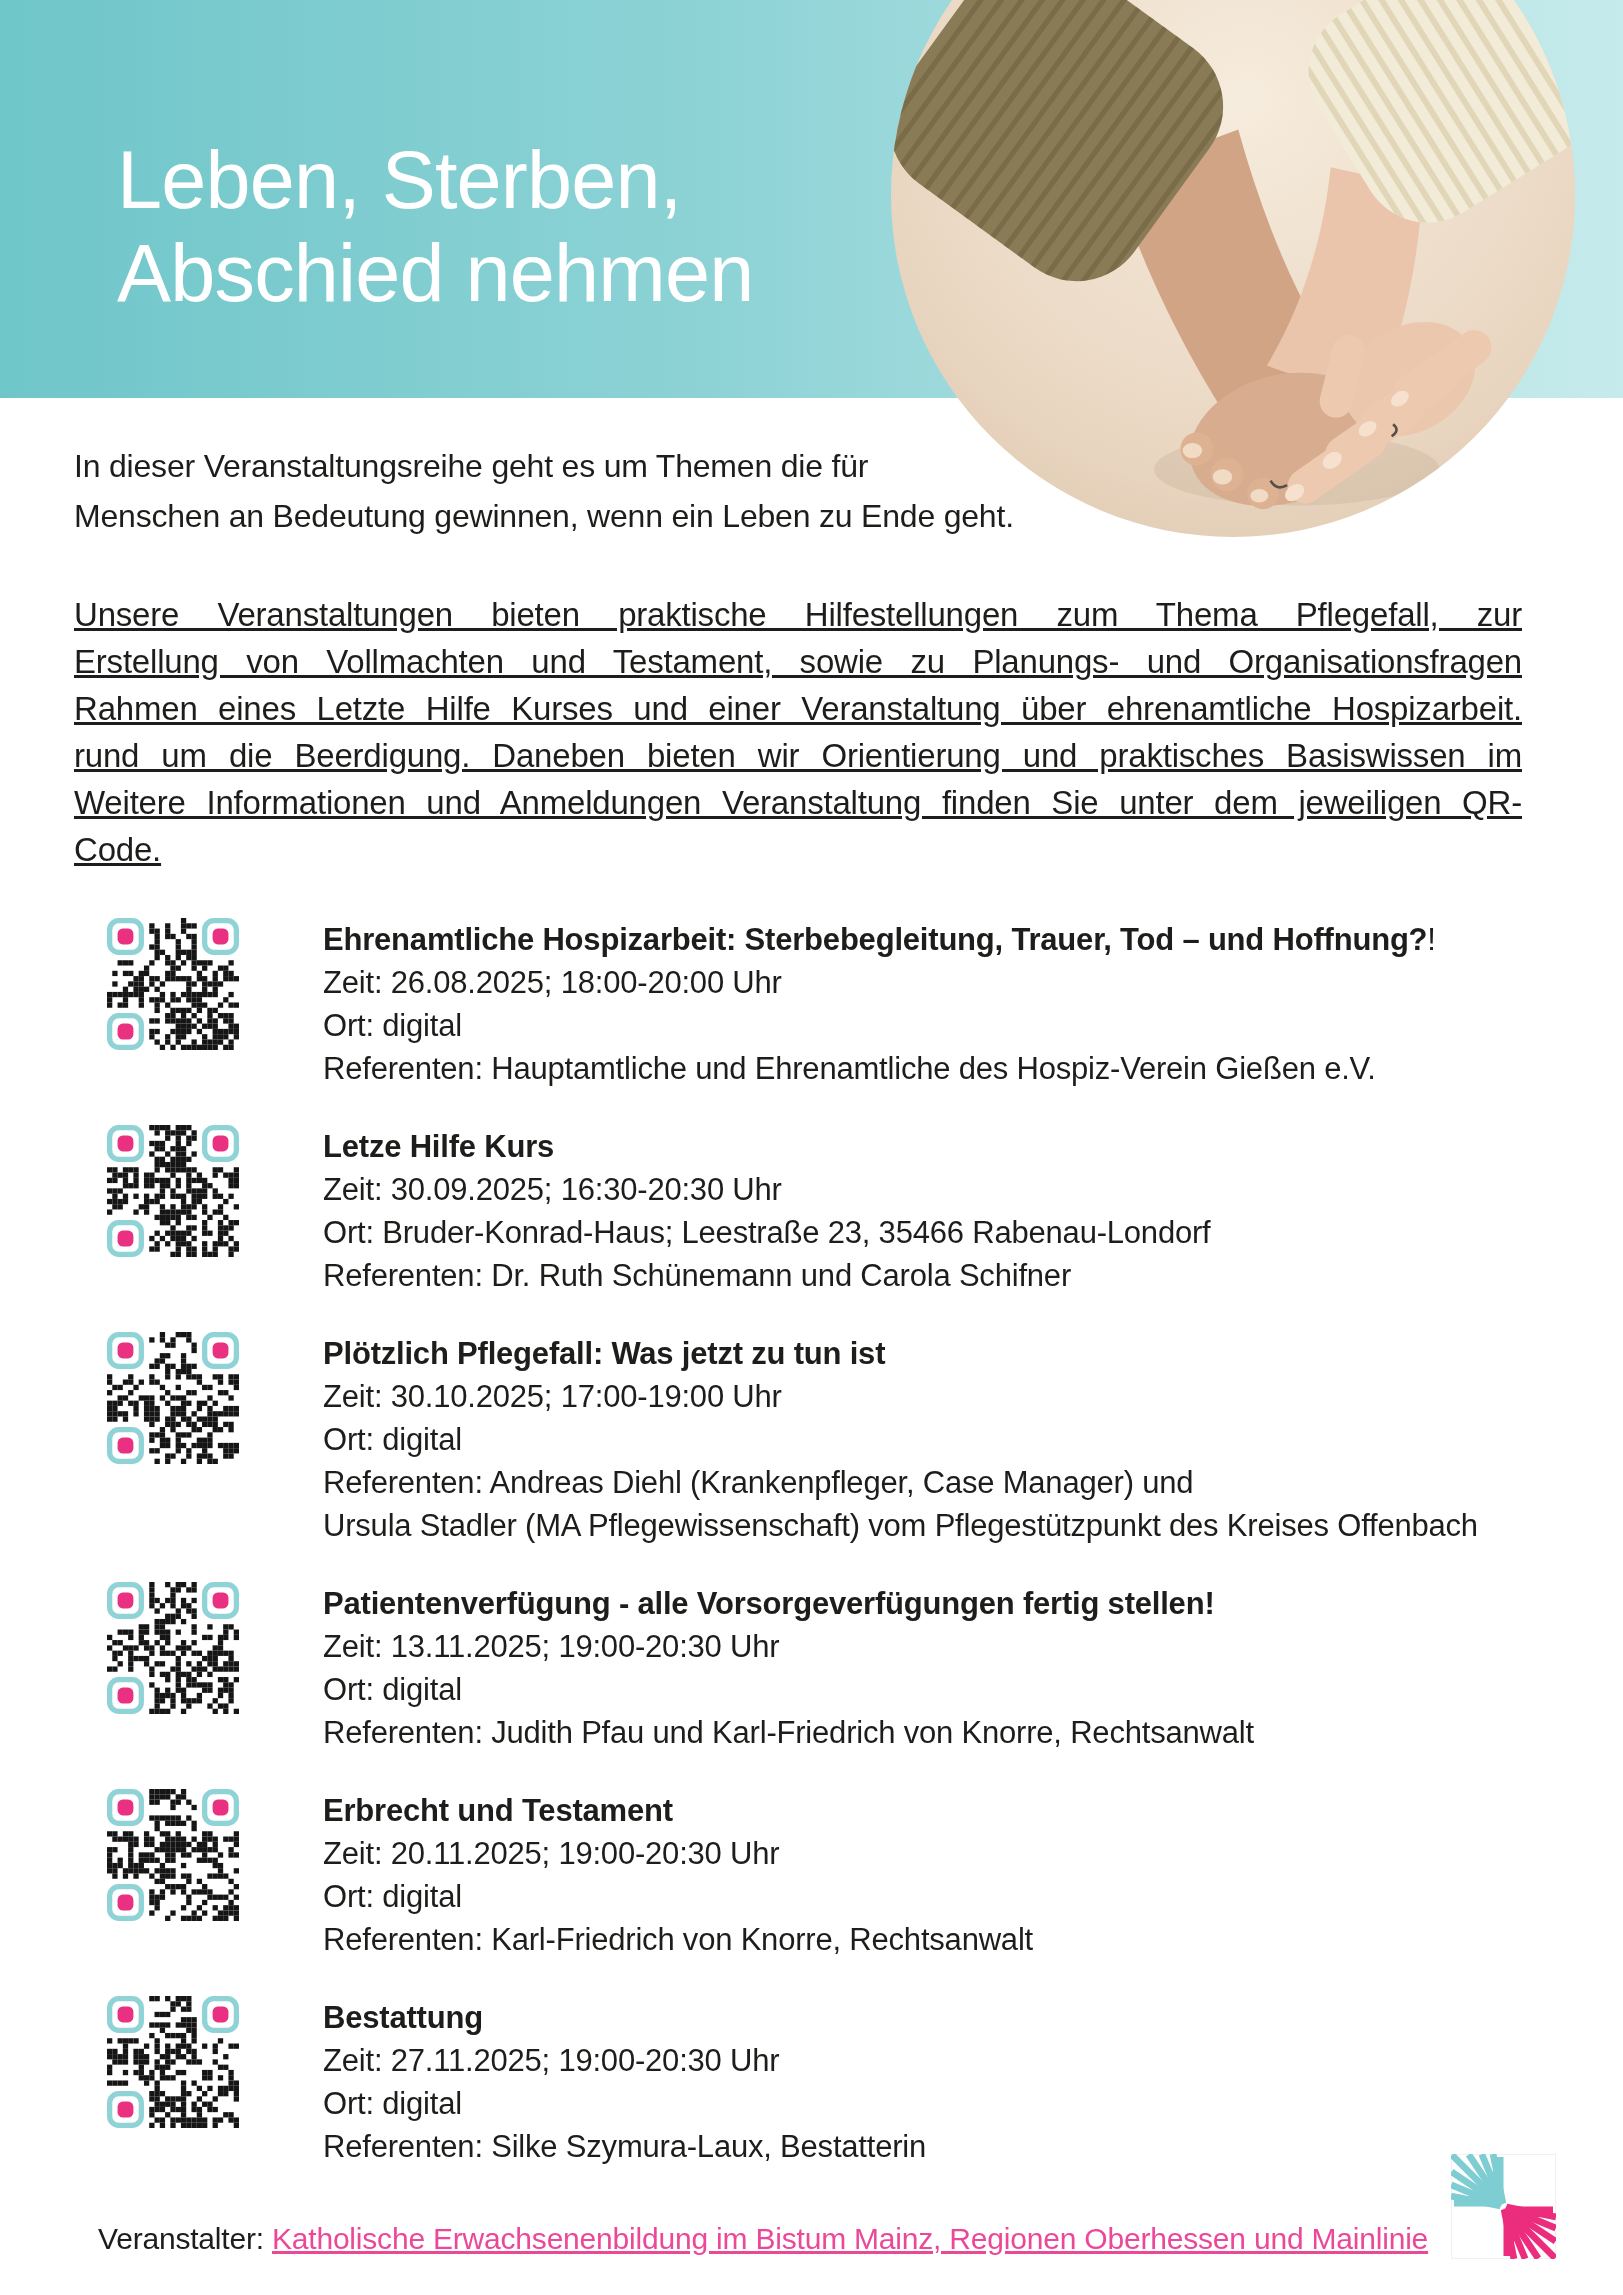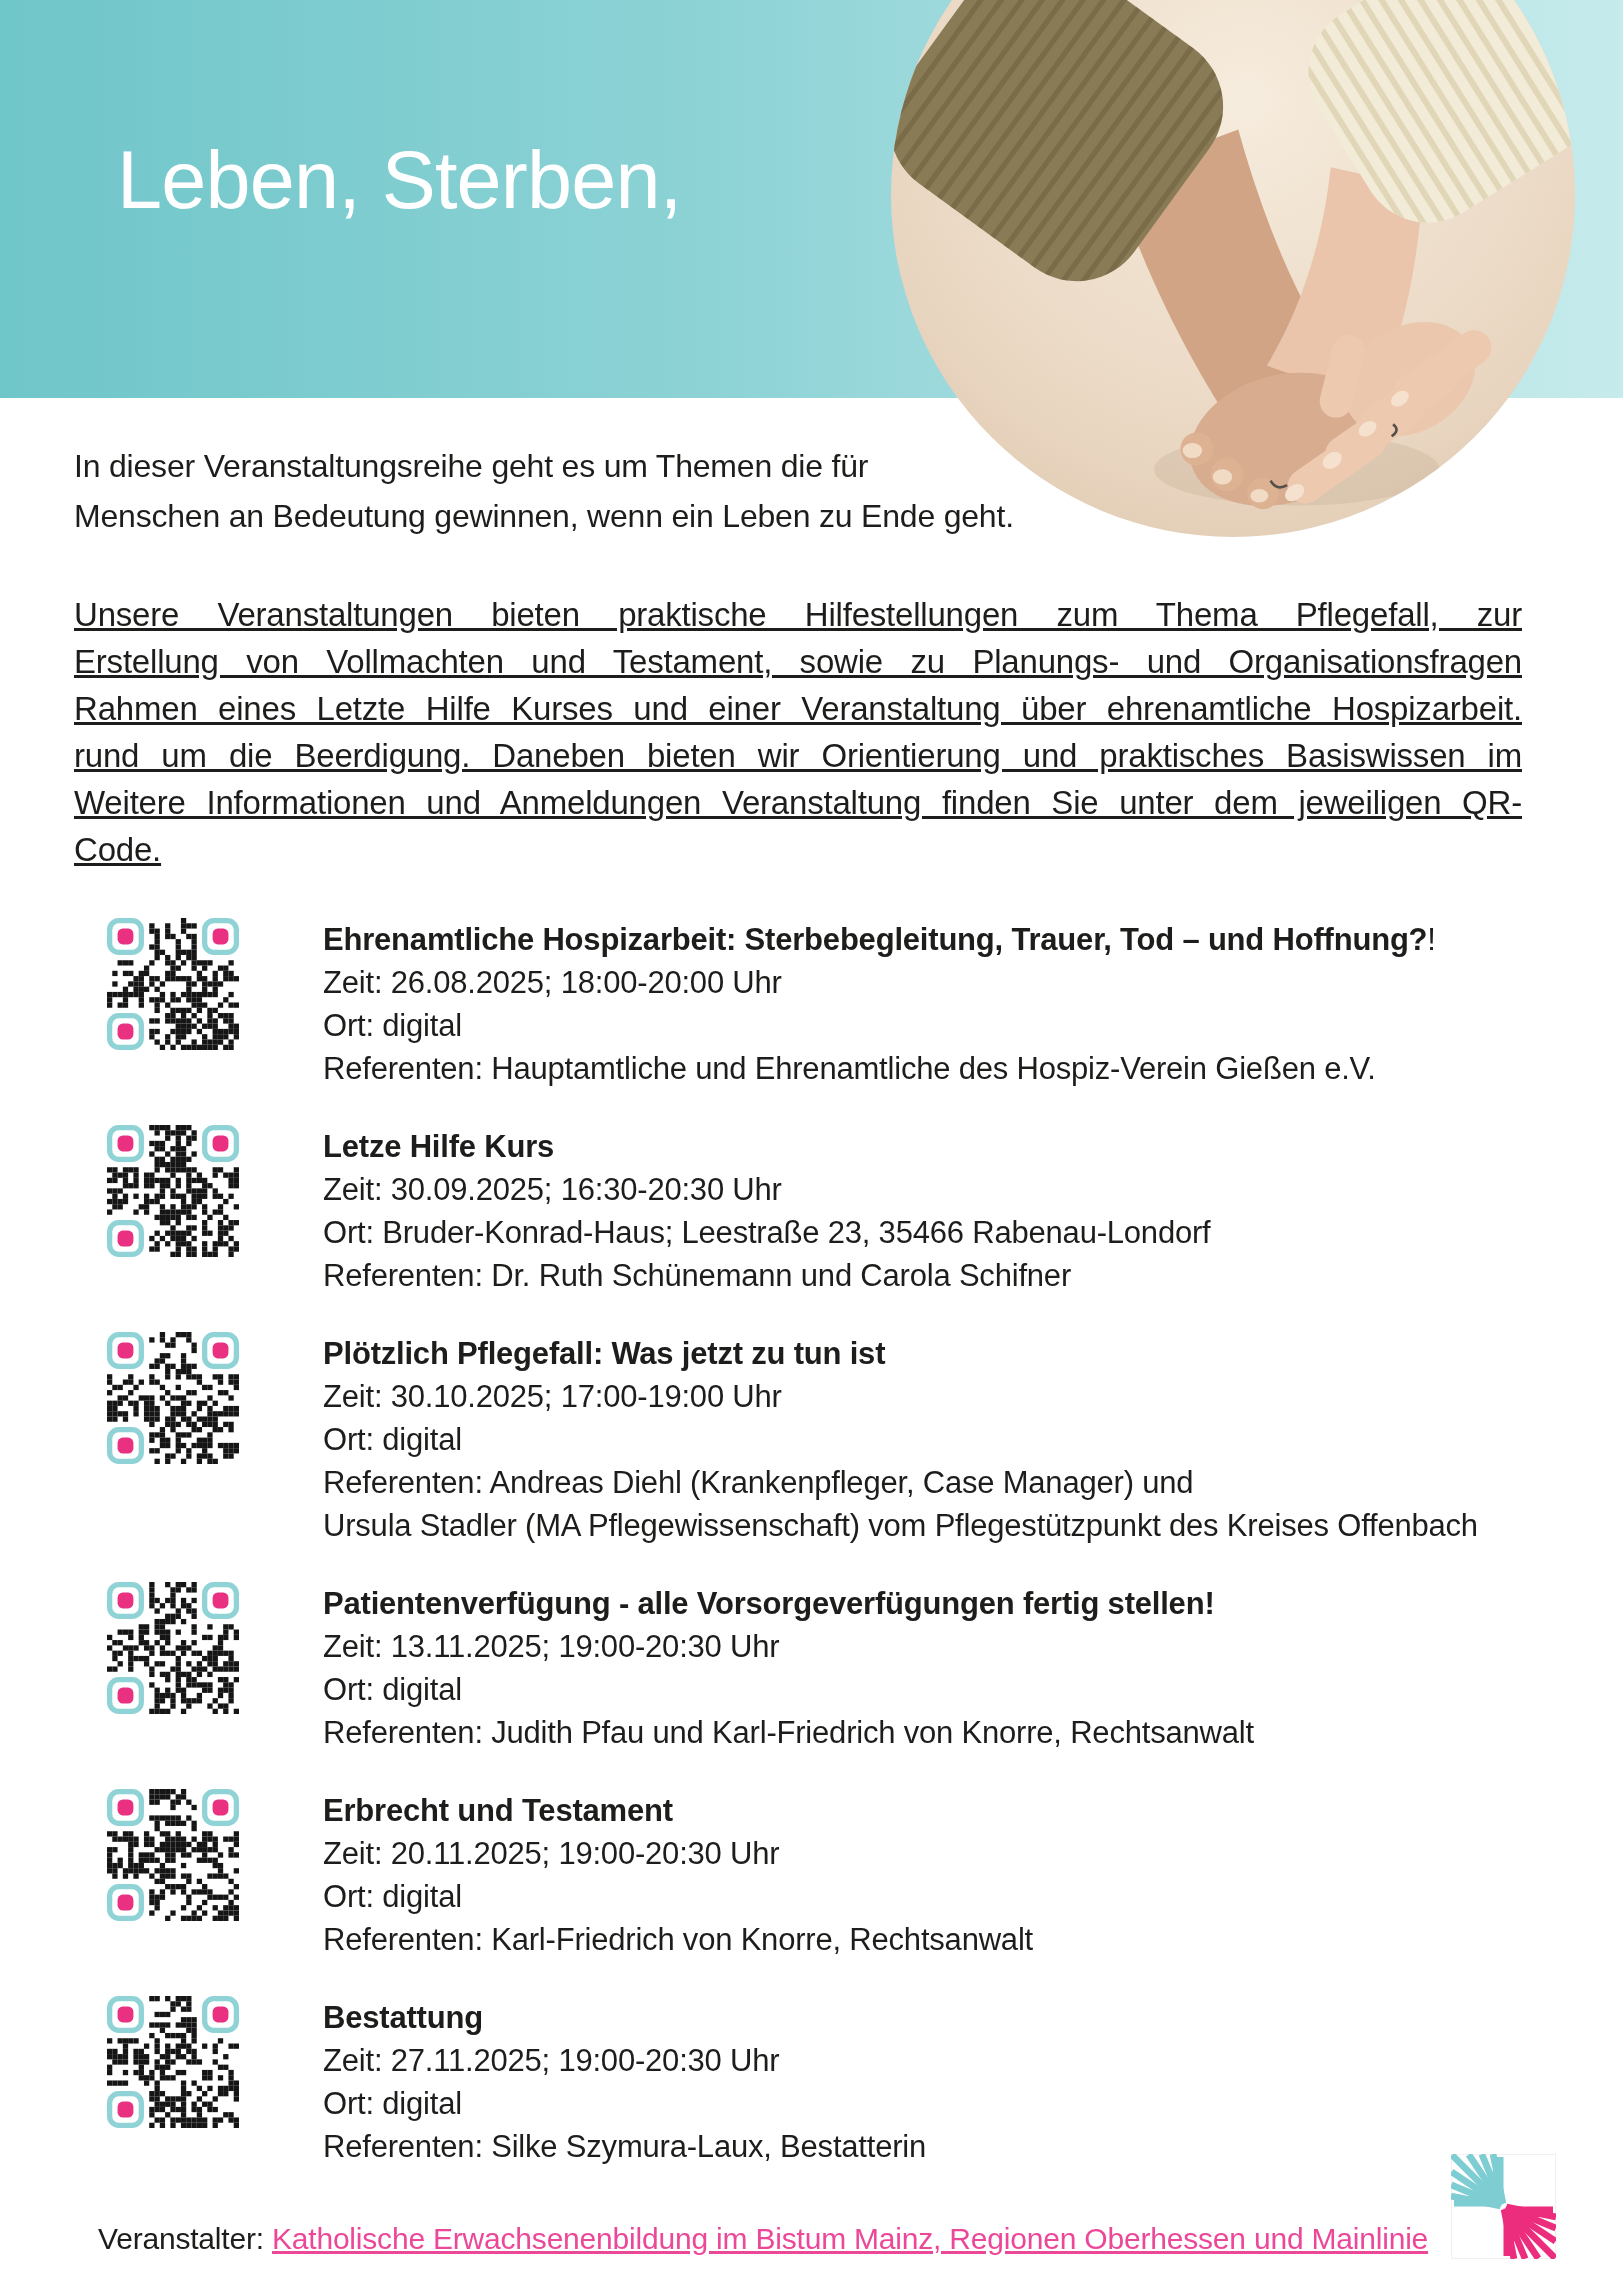--- a/index.html
+++ b/index.html
@@ -94,20 +94,21 @@
       <ellipse rx="13" ry="9" transform="translate(634,766) rotate(-35)"></ellipse>
       <ellipse rx="13" ry="9" transform="translate(677,726) rotate(-35)"></ellipse>
     </g>
     <path d="M668,760 q10,8 -2,16" stroke="#55504a" stroke-width="3.5" fill="none"></path>
     <path d="M505,835 q8,14 22,6" stroke="#55504a" stroke-width="3.5" fill="none"></path>
   </svg>
 </div>
 
 <div class="abs page-title">
   <div>Leben, Sterben,</div>
+  <div>Abschied nehmen</div>
 </div>
 
 <div class="abs intro">
   <div>In dieser Veranstaltungsreihe geht es um Themen die für</div>
   <div>Menschen an Bedeutung gewinnen, wenn ein Leben zu Ende geht.</div>
 </div>
 
 <div class="abs desc">
   <div class="jline">Unsere Veranstaltungen bieten praktische Hilfestellungen zum Thema Pflegefall, zur</div>
   <div class="jline">Erstellung von Vollmachten und Testament, sowie zu Planungs- und Organisationsfragen</div>

